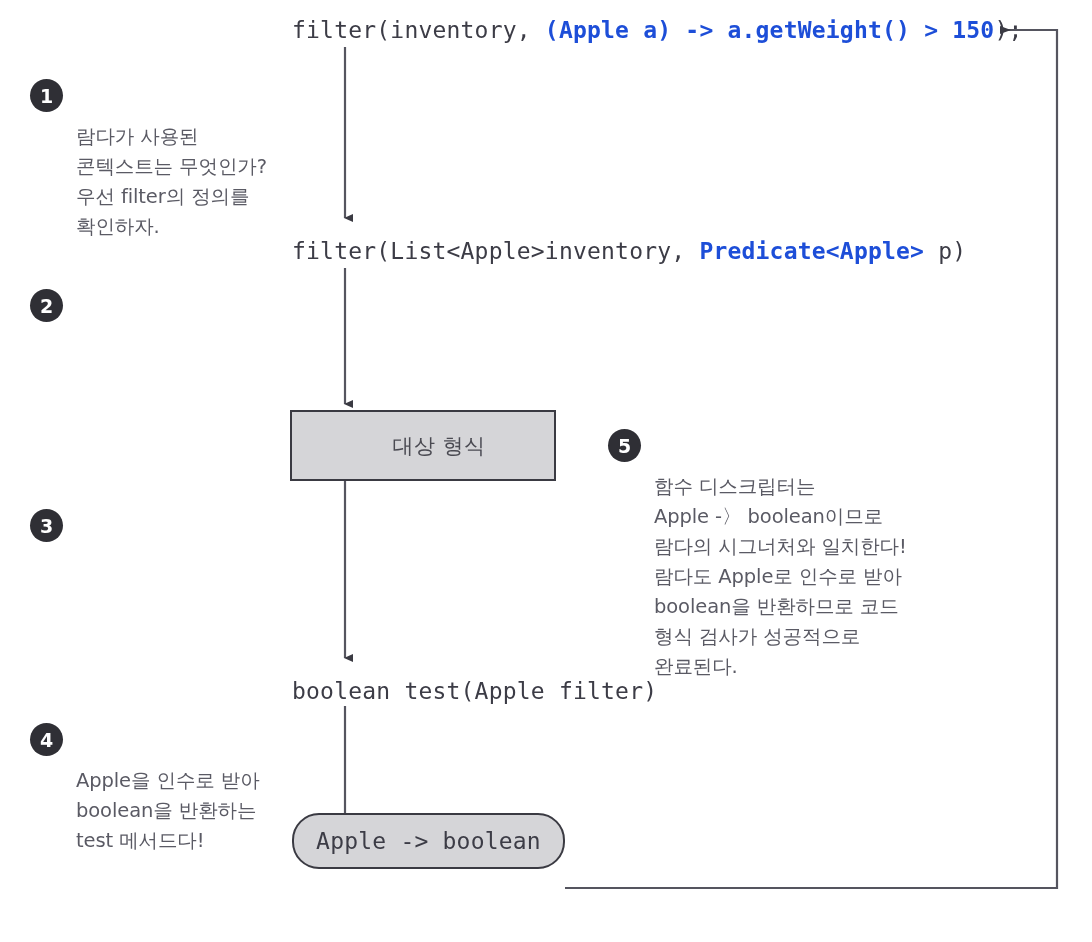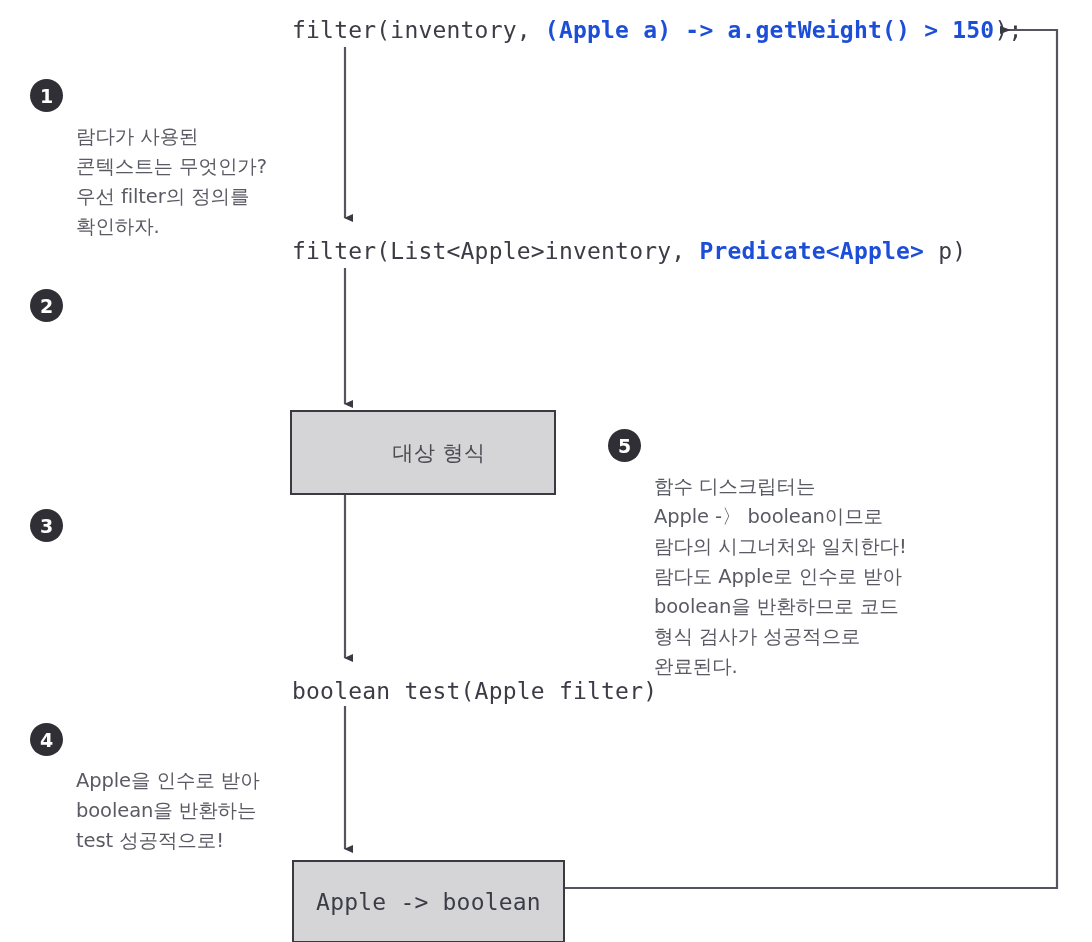--- a/index.html
+++ b/index.html
@@ -36,30 +36,30 @@
   .flow-box {
     position: absolute;
     background: #d5d5d8;
     border: 2px solid #3a3a42;
     display: flex;
     align-items: center;
     justify-content: center;
     box-sizing: border-box;
   }
   #box-target-type {
-    left: 290px; top: 410px; width: 266px; height: 85px; padding-left: 32px;
+    left: 290px; top: 410px; width: 266px; height: 71px; padding-left: 32px;
   }
   #box-target-type .box-label {
     font-family: "DejaVu Sans", sans-serif;
     font-size: 21px;
     color: #4a4a52;
     letter-spacing: 0.5px;
   }
   #box-descriptor {
-    left: 292px; top: 860px; width: 273px; height: 83px;
+    left: 292px; top: 813px; width: 273px; height: 56px; border-radius: 27px;
   }
   #box-descriptor .box-label {
     font-family: "DejaVu Sans Mono", monospace;
     font-size: 23px;
     color: #3c3c46;
     letter-spacing: 0.2px;
   }
 
   
   .annotation {
@@ -159,21 +159,21 @@
 </div>
 
 <div class="annotation" id="ann-3">
   <div class="badge">3</div>
 </div>
 
 <div class="annotation" id="ann-4">
   <div class="badge">4</div>
   <div class="note">Apple을 인수로 받아
 boolean을 반환하는
-test 성공적으로!</div>
+test 메서드다!</div>
 </div>
 
 <div class="annotation" id="ann-5">
   <div class="badge">5</div>
   <div class="note">함수 디스크립터는
 Apple -〉 boolean이므로
 람다의 시그너처와 일치한다!
 람다도 Apple로 인수로 받아
 boolean을 반환하므로 코드
 형식 검사가 성공적으로

